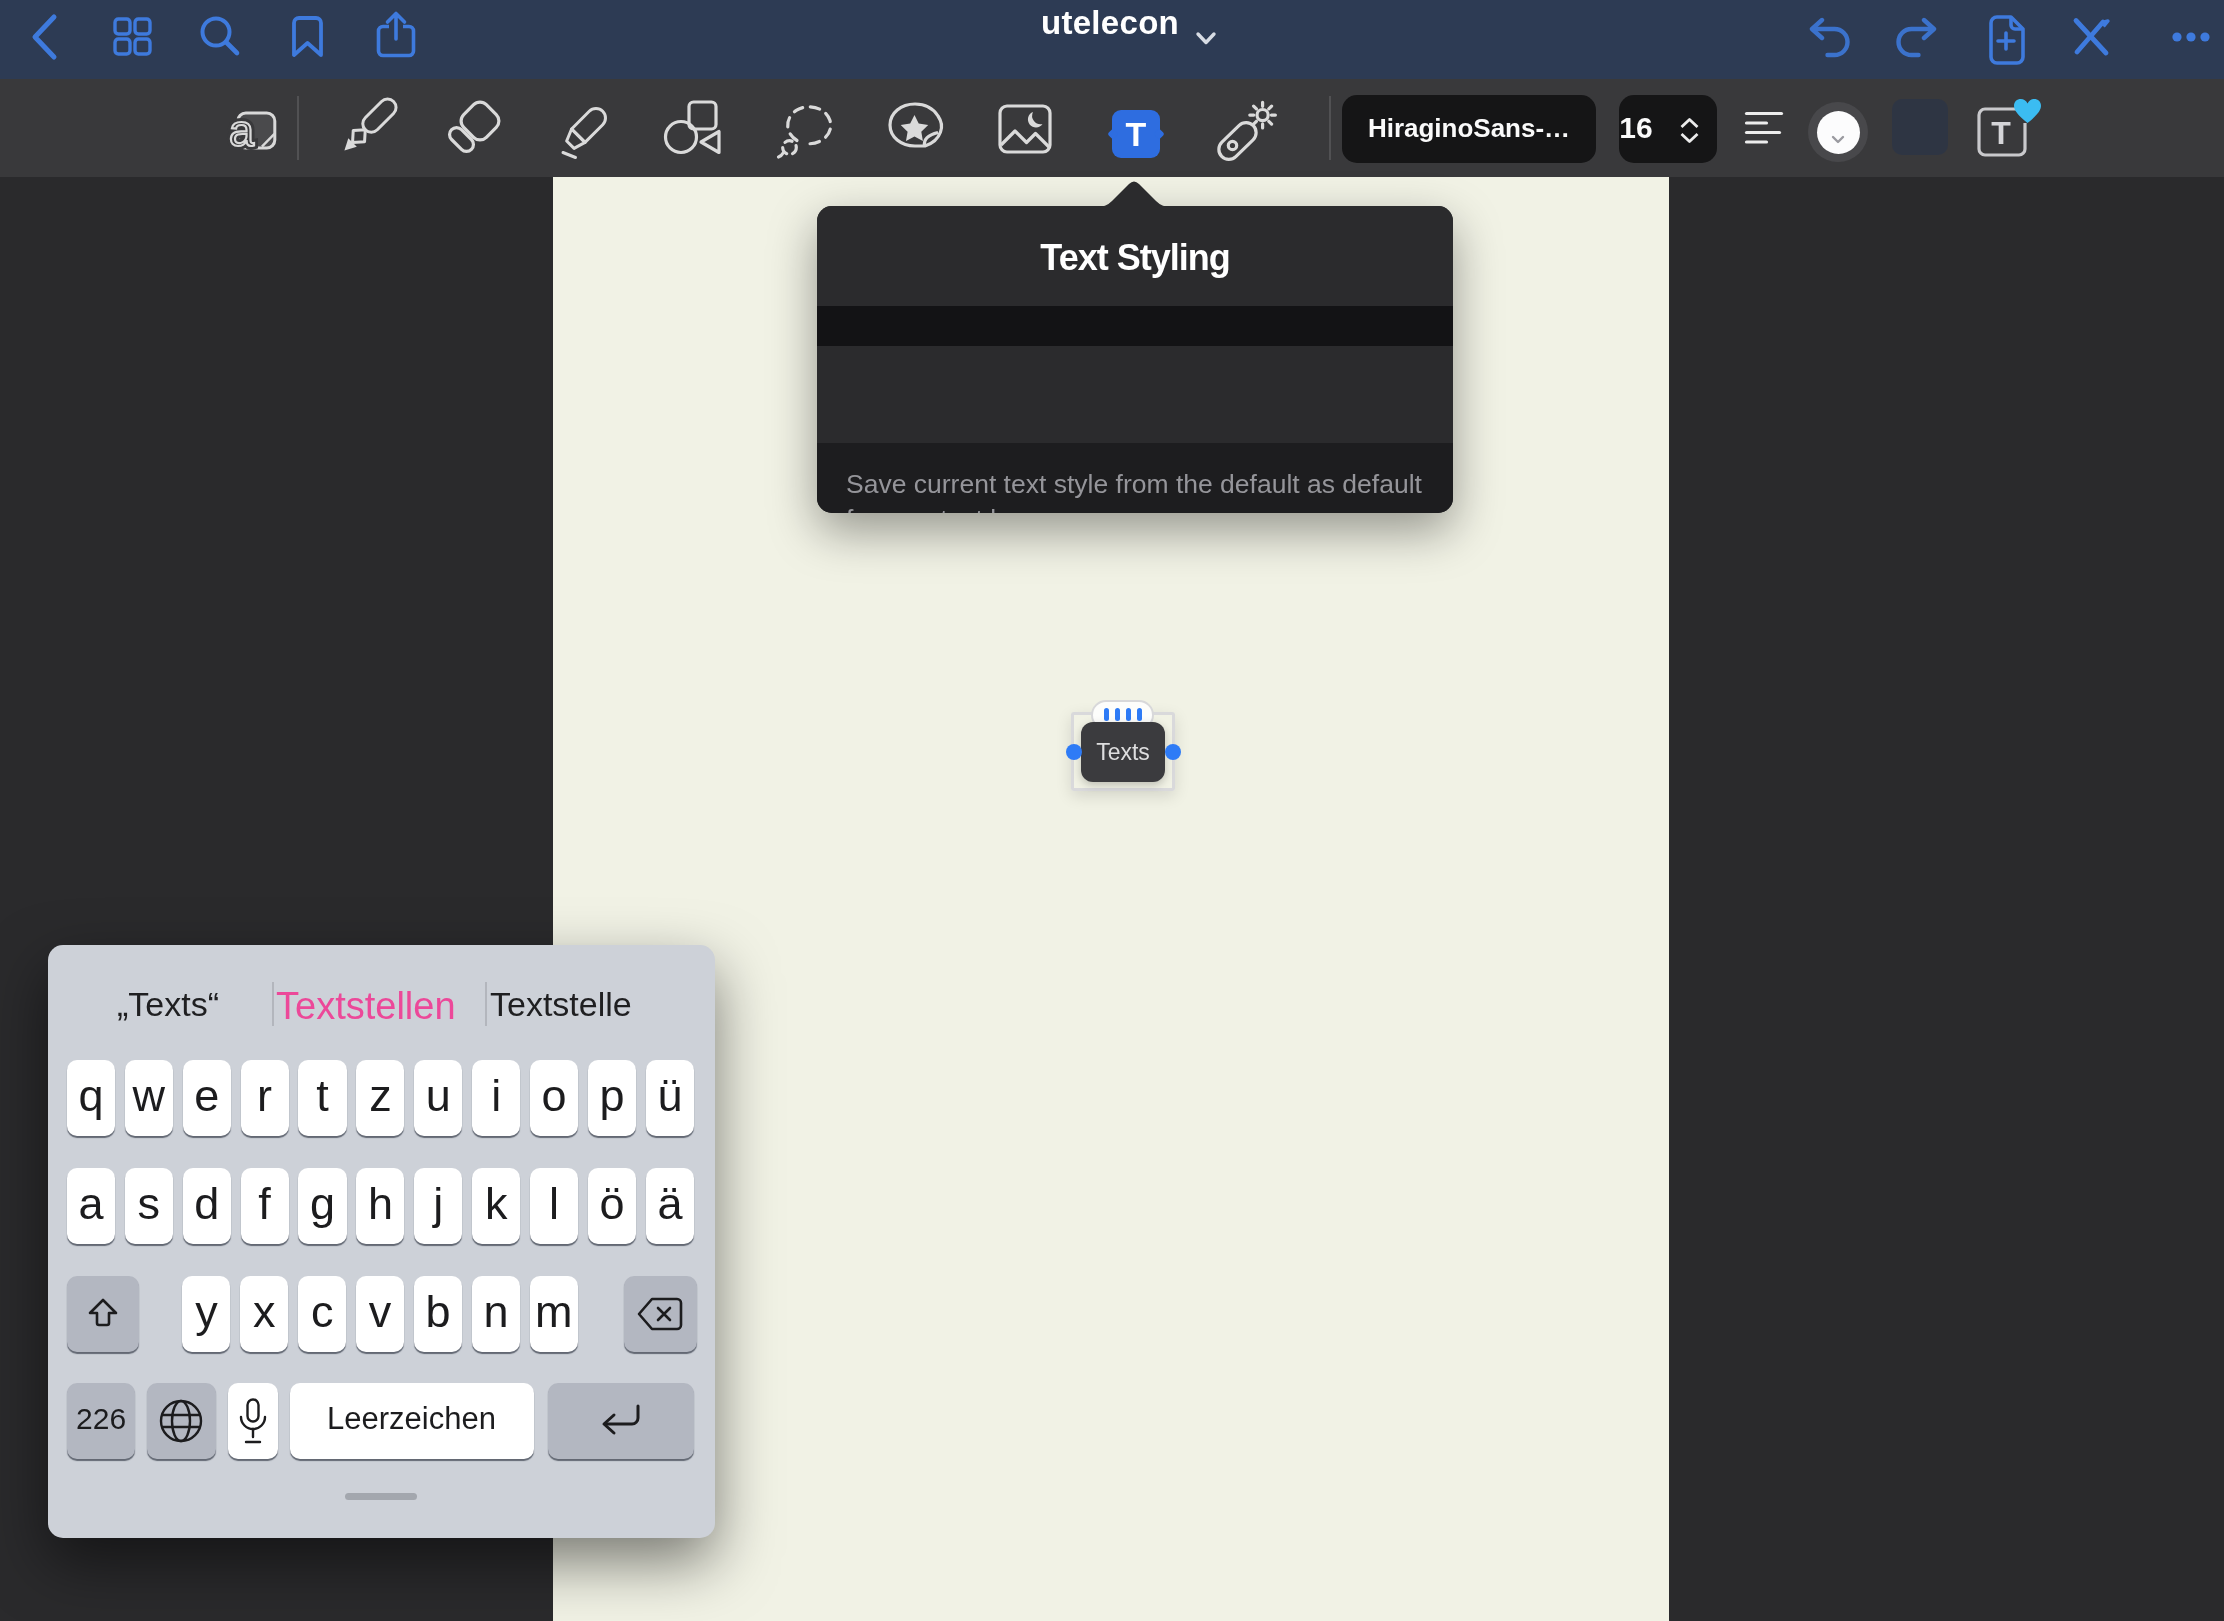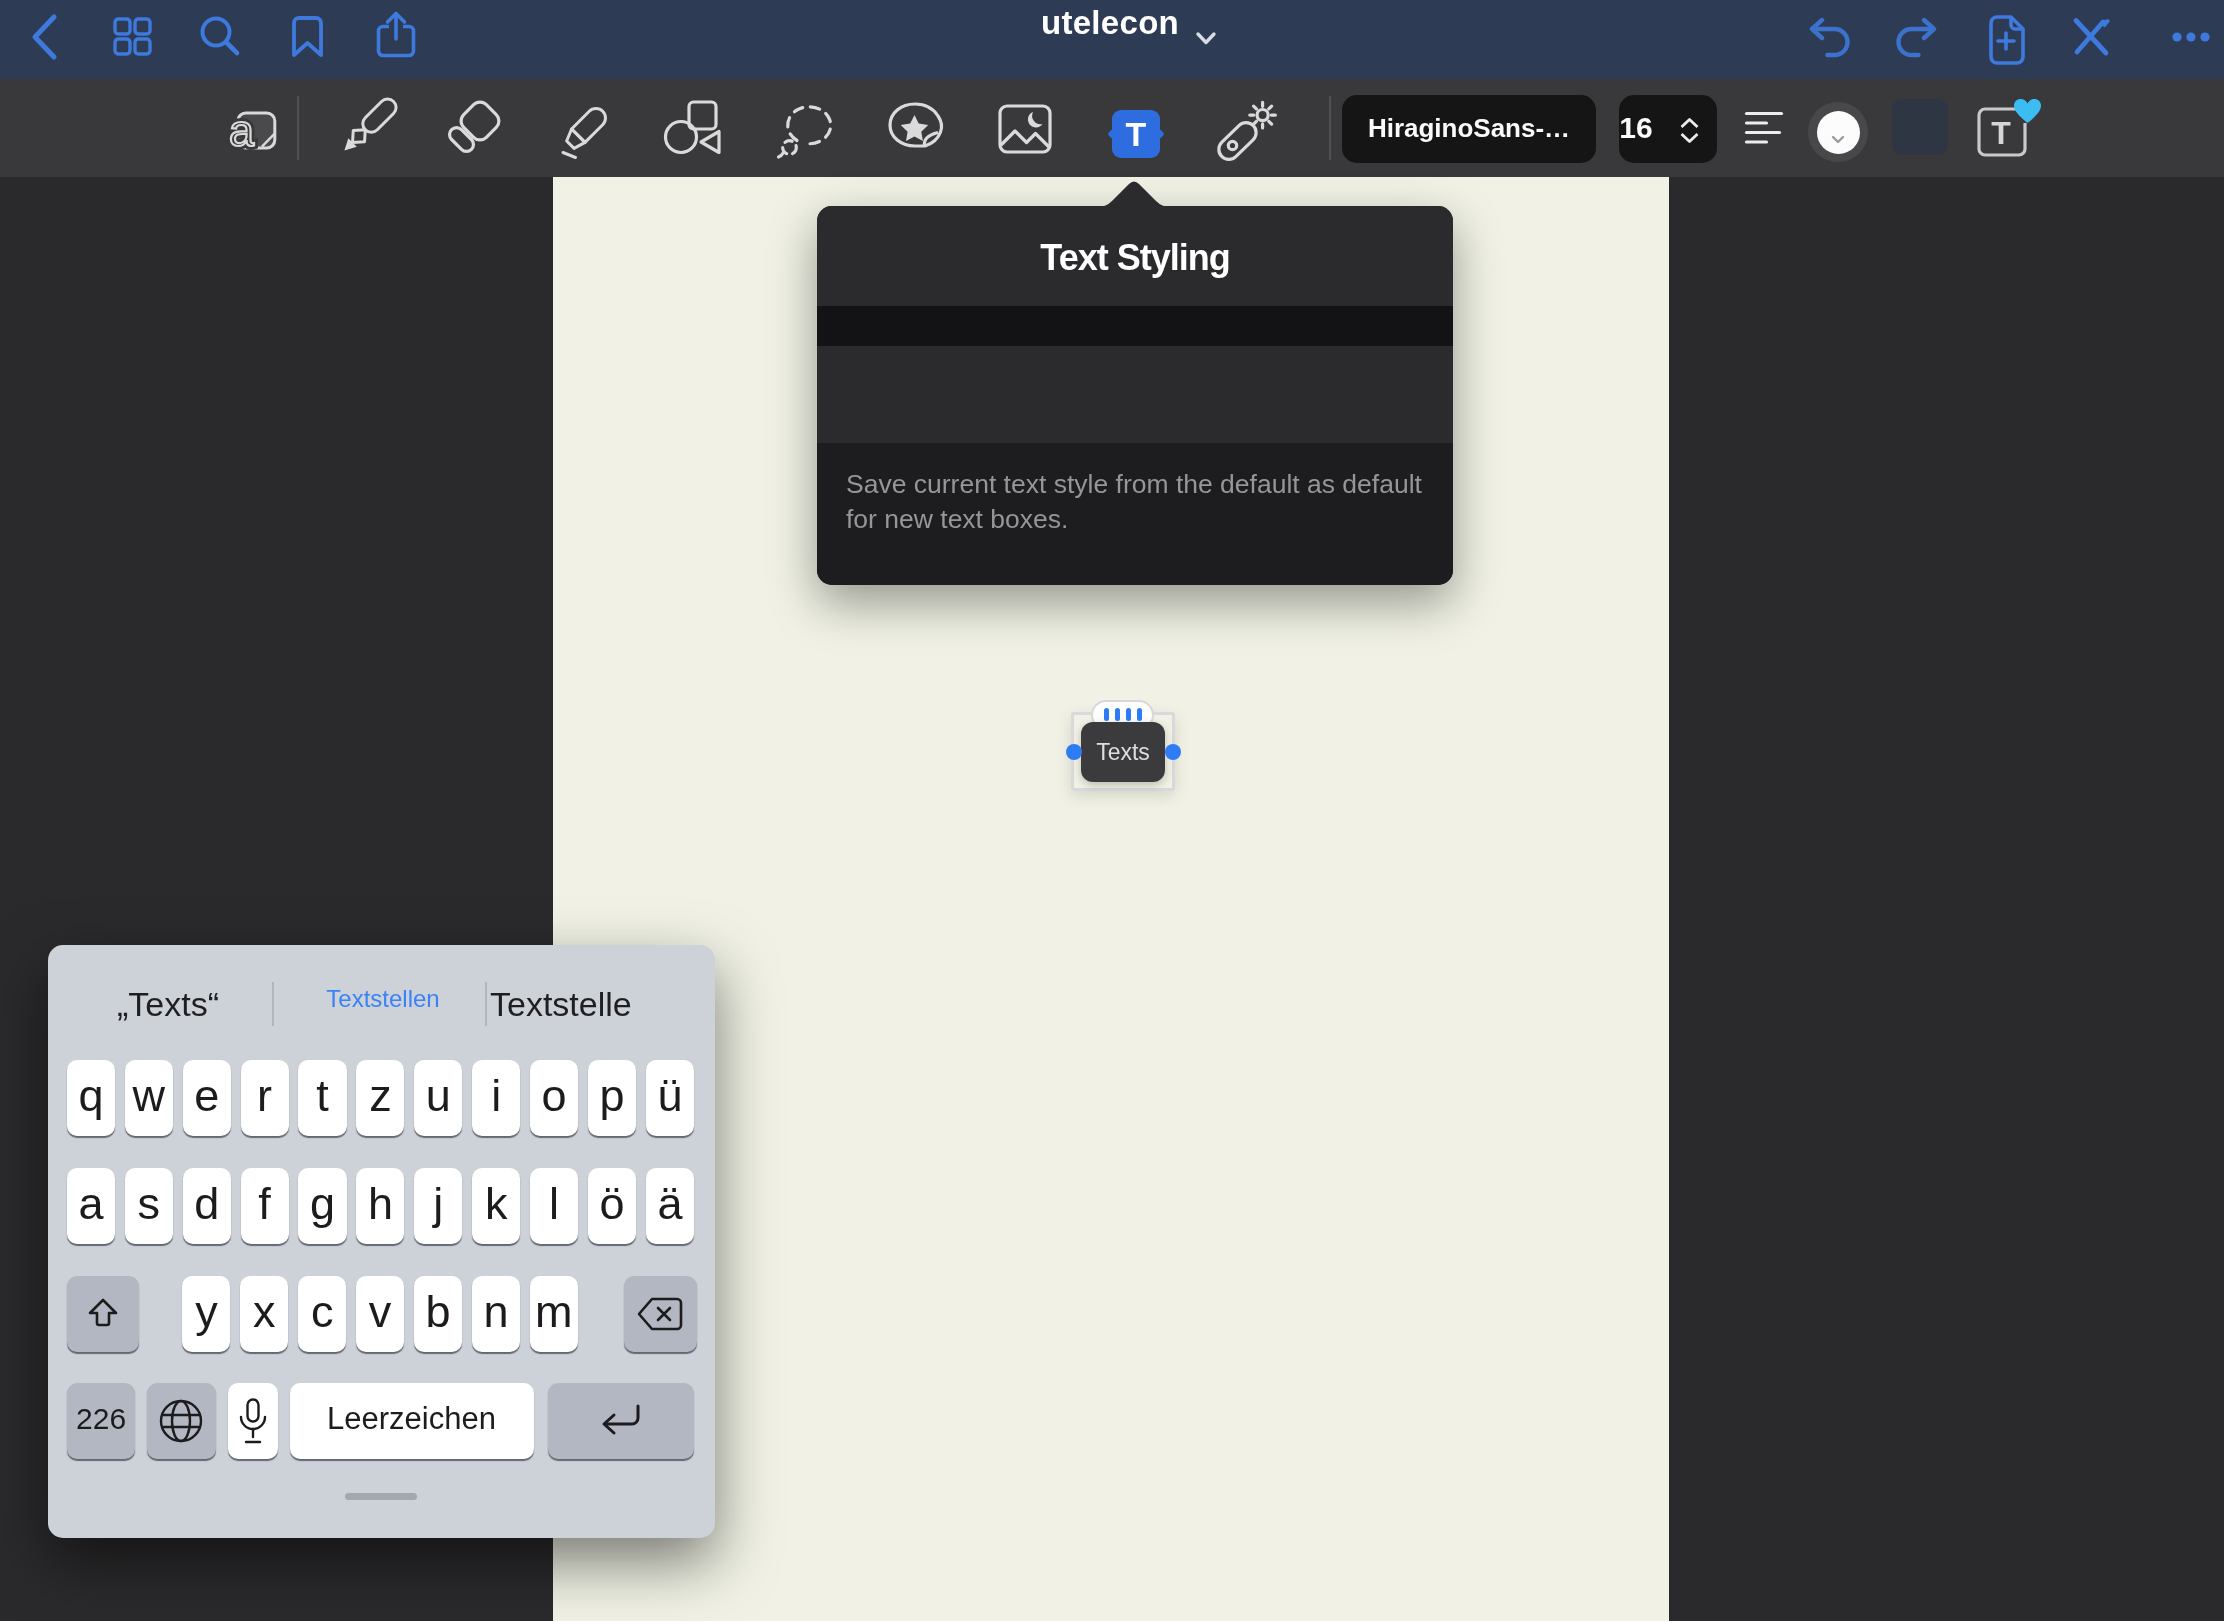--- a/index.html
+++ b/index.html
@@ -186,21 +186,21 @@
 <div class="abs" style="left:1892px; top:99px; width:56px; height:56px; background:#26334b; border-radius:10px; opacity:0.55;"></div>
 
 <svg class="abs" style="left:1977px; top:106px;" width="52" height="52" viewBox="0 0 52 52">
   <path d="M40 3 h-32 a6 6 0 0 0 -6 6 v34 a6 6 0 0 0 6 6 h34 a6 6 0 0 0 6 -6 v-26" fill="none" stroke="#c9c9cc" stroke-width="3.2"></path>
   <text x="24" y="38" font-size="32" font-weight="700" fill="#d5d5d8" text-anchor="middle" font-family="Liberation Sans">T</text>
 </svg>
 <svg class="abs" style="left:2014px; top:99px;" width="27" height="25" viewBox="0 0 26 24">
   <path d="M13 23 C4 16 0 11 0 6.5 C0 2.6 3 0 6.5 0 C9.3 0 11.8 1.7 13 4.2 C14.2 1.7 16.7 0 19.5 0 C23 0 26 2.6 26 6.5 C26 11 22 16 13 23 Z" fill="#3bbcf2"></path>
 </svg>
 
-<div class="abs" style="left:817px; top:206px; width:636px; height:379px; border-radius:15px; background:#2b2b2d; box-shadow:0 18px 48px rgba(0,0,0,0.38); overflow:hidden;">
+<div class="abs" style="left:817px; top:206px; width:636px; height:307px; border-radius:15px; background:#2b2b2d; box-shadow:0 18px 48px rgba(0,0,0,0.38); overflow:hidden;">
   <div class="abs" style="left:0; top:0; width:636px; height:100px; background:#2b2b2d; color:#fff; font-size:36px; font-weight:700; letter-spacing:-1px; text-align:center; line-height:103px;">Text Styling</div>
   <div class="abs" style="left:0; top:100px; width:636px; height:40px; background:#131315;"></div>
   <div class="abs" style="left:0; top:237px; width:636px; height:142px; background:#1d1d1f; color:#95959a; font-size:26.5px; line-height:35px; padding:24px 0 0 29px; white-space:pre;">Save current text style from the default as default
 for new text boxes.</div>
 </div>
 
 <svg class="abs" style="left:1098px; top:178px;" width="72" height="29" viewBox="0 0 72 29">
   <path d="M0 29 Q8 29 14 23 L31 6 Q36 1 41 6 L58 23 Q64 29 72 29 Z" fill="#2b2b2d"></path>
 </svg>
 
@@ -214,21 +214,21 @@
 
 <div class="abs" style="left:1081px; top:722px; width:84px; height:60px; background:#3b3b3e; border-radius:12px; box-shadow:0 3px 8px rgba(0,0,0,0.22);"></div>
 <div class="abs" style="left:1081px; top:739px; width:84px; text-align:center; color:#dededf; font-size:23px;">Texts</div>
 
 <div class="abs" style="left:1066px; top:744px; width:16px; height:16px; background:#2e7bf6; border-radius:50%;"></div>
 <div class="abs" style="left:1165px; top:744px; width:16px; height:16px; background:#2e7bf6; border-radius:50%;"></div>
 
 <div class="abs" id="kb" style="left:48px; top:945px; width:667px; height:593px; background:#cdd1d8; border-radius:15px; box-shadow:0 24px 60px rgba(0,0,0,0.5);"></div>
 
 <div class="abs" style="left:60px; top:985px; width:216px; text-align:center; font-size:34px; color:#1f1f21;">„Texts“</div>
-<div class="abs" style="left:276px; top:985px; width:214px; text-align:center; font-size:24px; color:#3b82f6;">Textstellen</div>
+<div class="abs" style="left:276px; top:985px; width:214px; text-align:left; font-size:38px; color:#ec4899;">Textstellen</div>
 <div class="abs" style="left:490px; top:985px; width:214px; text-align:left; font-size:34px; color:#1f1f21;">Textstelle</div>
 <div class="abs" style="left:272px; top:982px; width:2px; height:44px; background:#b3b6bd;"></div>
 <div class="abs" style="left:485px; top:982px; width:2px; height:44px; background:#b3b6bd;"></div>
 
 <div id="keys">
     <div class="abs" style="left: 66.8px; top: 1059.5px; width: 48.2px; height: 76px; background: rgb(255, 255, 255); border-radius: 10px; box-shadow: rgba(80, 86, 98, 0.85) 0px 2px 1px; color: rgb(28, 28, 30); font-size: 45px; text-align: center; line-height: 72px;">q</div>
     <div class="abs" style="left: 124.7px; top: 1059.5px; width: 48.2px; height: 76px; background: rgb(255, 255, 255); border-radius: 10px; box-shadow: rgba(80, 86, 98, 0.85) 0px 2px 1px; color: rgb(28, 28, 30); font-size: 45px; text-align: center; line-height: 72px;">w</div>
     <div class="abs" style="left: 182.6px; top: 1059.5px; width: 48.2px; height: 76px; background: rgb(255, 255, 255); border-radius: 10px; box-shadow: rgba(80, 86, 98, 0.85) 0px 2px 1px; color: rgb(28, 28, 30); font-size: 45px; text-align: center; line-height: 72px;">e</div>
     <div class="abs" style="left: 240.5px; top: 1059.5px; width: 48.2px; height: 76px; background: rgb(255, 255, 255); border-radius: 10px; box-shadow: rgba(80, 86, 98, 0.85) 0px 2px 1px; color: rgb(28, 28, 30); font-size: 45px; text-align: center; line-height: 72px;">r</div>
     <div class="abs" style="left: 298.4px; top: 1059.5px; width: 48.2px; height: 76px; background: rgb(255, 255, 255); border-radius: 10px; box-shadow: rgba(80, 86, 98, 0.85) 0px 2px 1px; color: rgb(28, 28, 30); font-size: 45px; text-align: center; line-height: 72px;">t</div>

